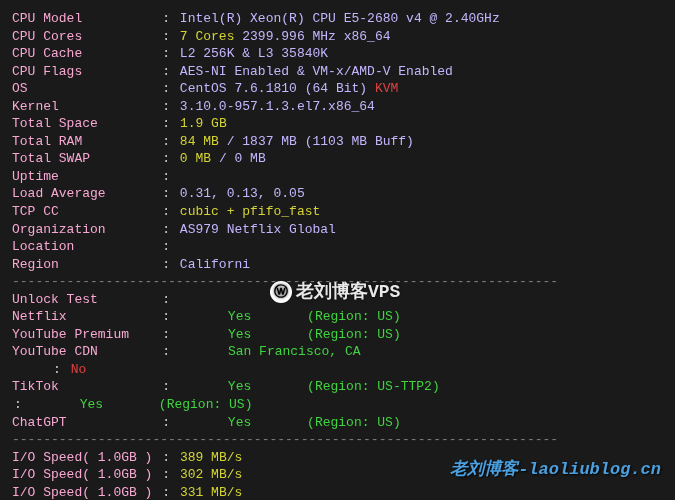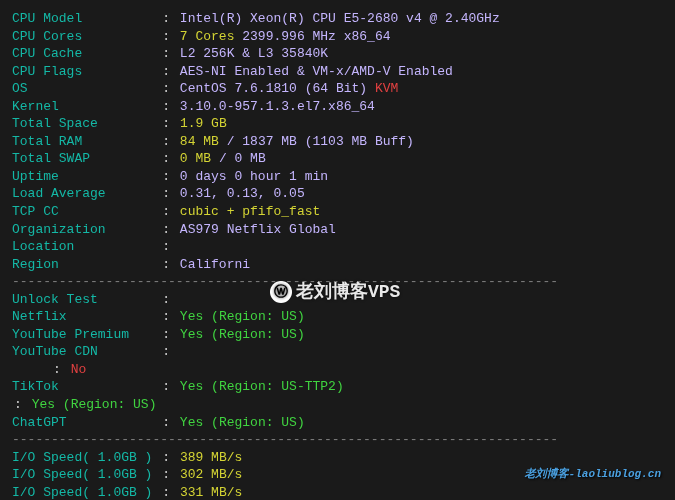--- a/index.html
+++ b/index.html
@@ -12,26 +12,26 @@
       height: 500px;
       padding: 10px 12px;
       line-height: 1.35;
       overflow: hidden;
       position: relative;
     }
     .row {
       display: flex;
       white-space: pre;
     }
-    .label { color: #14b8a6; }
+    .label { color: #f9a8d4; }
     .sep { color: #d0d0d0; margin: 0 2px; }
     .cyan { color: #c4b5fd; }
     .yellow { color: #d4d434; }
     .red { color: #e04040; }
-    .green { color: #40d440; }
+    .green { color: #40d440; margin-left: 48px; }
     .divider { color: #808080; letter-spacing: 0; overflow: hidden; white-space: nowrap; }
     .watermark1 {
       position: absolute;
       top: 280px;
       left: 270px;
       color: #e8e8e8;
       font-size: 18px;
       font-weight: bold;
       text-shadow: 0 0 3px rgba(0,0,0,0.8);
       display: flex;
@@ -46,21 +46,21 @@
       align-items: center;
       justify-content: center;
       color: #000;
       font-size: 14px;
     }
     .watermark2 {
       position: absolute;
       bottom: 18px;
       right: 14px;
       color: #4aa0e0;
-      font-size: 11px;
+      font-size: 17px;
       font-weight: bold;
       font-style: italic;
       text-shadow: 1px 1px 2px rgba(0,0,0,0.9);
     }
   </style>
 </head>
 <body>
 
 <div class="row"><span class="label">CPU Model</span><span class="label">          </span><span class="sep">:</span><span> </span><span class="cyan">Intel(R) Xeon(R) CPU E5-2680 v4 @ 2.40GHz</span></div>
 
@@ -73,41 +73,41 @@
 <div class="row"><span class="label">OS</span><span class="label">                 </span><span class="sep">:</span><span> </span><span class="cyan">CentOS 7.6.1810 (64 Bit)</span><span class="red"> KVM</span></div>
 
 <div class="row"><span class="label">Kernel</span><span class="label">             </span><span class="sep">:</span><span> </span><span class="cyan">3.10.0-957.1.3.el7.x86_64</span></div>
 
 <div class="row"><span class="label">Total Space</span><span class="label">        </span><span class="sep">:</span><span> </span><span class="yellow">1.9 GB</span></div>
 
 <div class="row"><span class="label">Total RAM</span><span class="label">          </span><span class="sep">:</span><span> </span><span class="yellow">84 MB</span><span class="cyan"> / 1837 MB (1103 MB Buff)</span></div>
 
 <div class="row"><span class="label">Total SWAP</span><span class="label">         </span><span class="sep">:</span><span> </span><span class="yellow">0 MB</span><span class="cyan"> / 0 MB</span></div>
 
-<div class="row"><span class="label">Uptime</span><span class="label">             </span><span class="sep">:</span><span> </span><span class="cyan">0 days 0 hour 1 min</span></div>
+<div class="row"><span class="label">Uptime</span><span class="label">             </span><span class="sep">:</span><span> </span></div>
 
 <div class="row"><span class="label">Load Average</span><span class="label">       </span><span class="sep">:</span><span> </span><span class="cyan">0.31, 0.13, 0.05</span></div>
 
 <div class="row"><span class="label">TCP CC</span><span class="label">             </span><span class="sep">:</span><span> </span><span class="yellow">cubic + pfifo_fast</span></div>
 
 <div class="row"><span class="label">Organization</span><span class="label">       </span><span class="sep">:</span><span> </span><span class="cyan">AS979 Netflix Global</span></div>
 
 <div class="row"><span class="label">Location</span><span class="label">           </span><span class="sep">:</span><span> </span></div>
 
 <div class="row"><span class="label">Region</span><span class="label">             </span><span class="sep">:</span><span> </span><span class="cyan">Californi</span></div>
 
 <div class="divider">----------------------------------------------------------------------</div>
 
 <div class="row"><span class="label">Unlock Test</span><span class="label">        </span><span class="sep">:</span></div>
 
 <div class="row"><span class="label">Netflix</span><span class="label">            </span><span class="sep">:</span><span> </span><span class="green">Yes</span><span> </span><span class="green">(Region: US)</span></div>
 
 <div class="row"><span class="label">YouTube Premium</span><span class="label">    </span><span class="sep">:</span><span> </span><span class="green">Yes</span><span> </span><span class="green">(Region: US)</span></div>
 
-<div class="row"><span class="label">YouTube CDN</span><span class="label">        </span><span class="sep">:</span><span> </span></div>
+<div class="row"><span class="label">YouTube CDN</span><span class="label">        </span><span class="sep">:</span><span> </span><span class="green">San Francisco, CA</span></div>
 
 <div class="row"><span class="label">     </span><span class="sep">:</span><span> </span><span class="red">No</span></div>
 
 <div class="row"><span class="label">TikTok</span><span class="label">             </span><span class="sep">:</span><span> </span><span class="green">Yes</span><span> </span><span class="green">(Region: US-TTP2)</span></div>
 
 <div class="row"><span class="sep">:</span><span> </span><span class="green">Yes</span><span> </span><span class="green">(Region: US)</span></div>
 
 <div class="row"><span class="label">ChatGPT</span><span class="label">            </span><span class="sep">:</span><span> </span><span class="green">Yes</span><span> </span><span class="green">(Region: US)</span></div>
 
 <div class="divider">----------------------------------------------------------------------</div>

